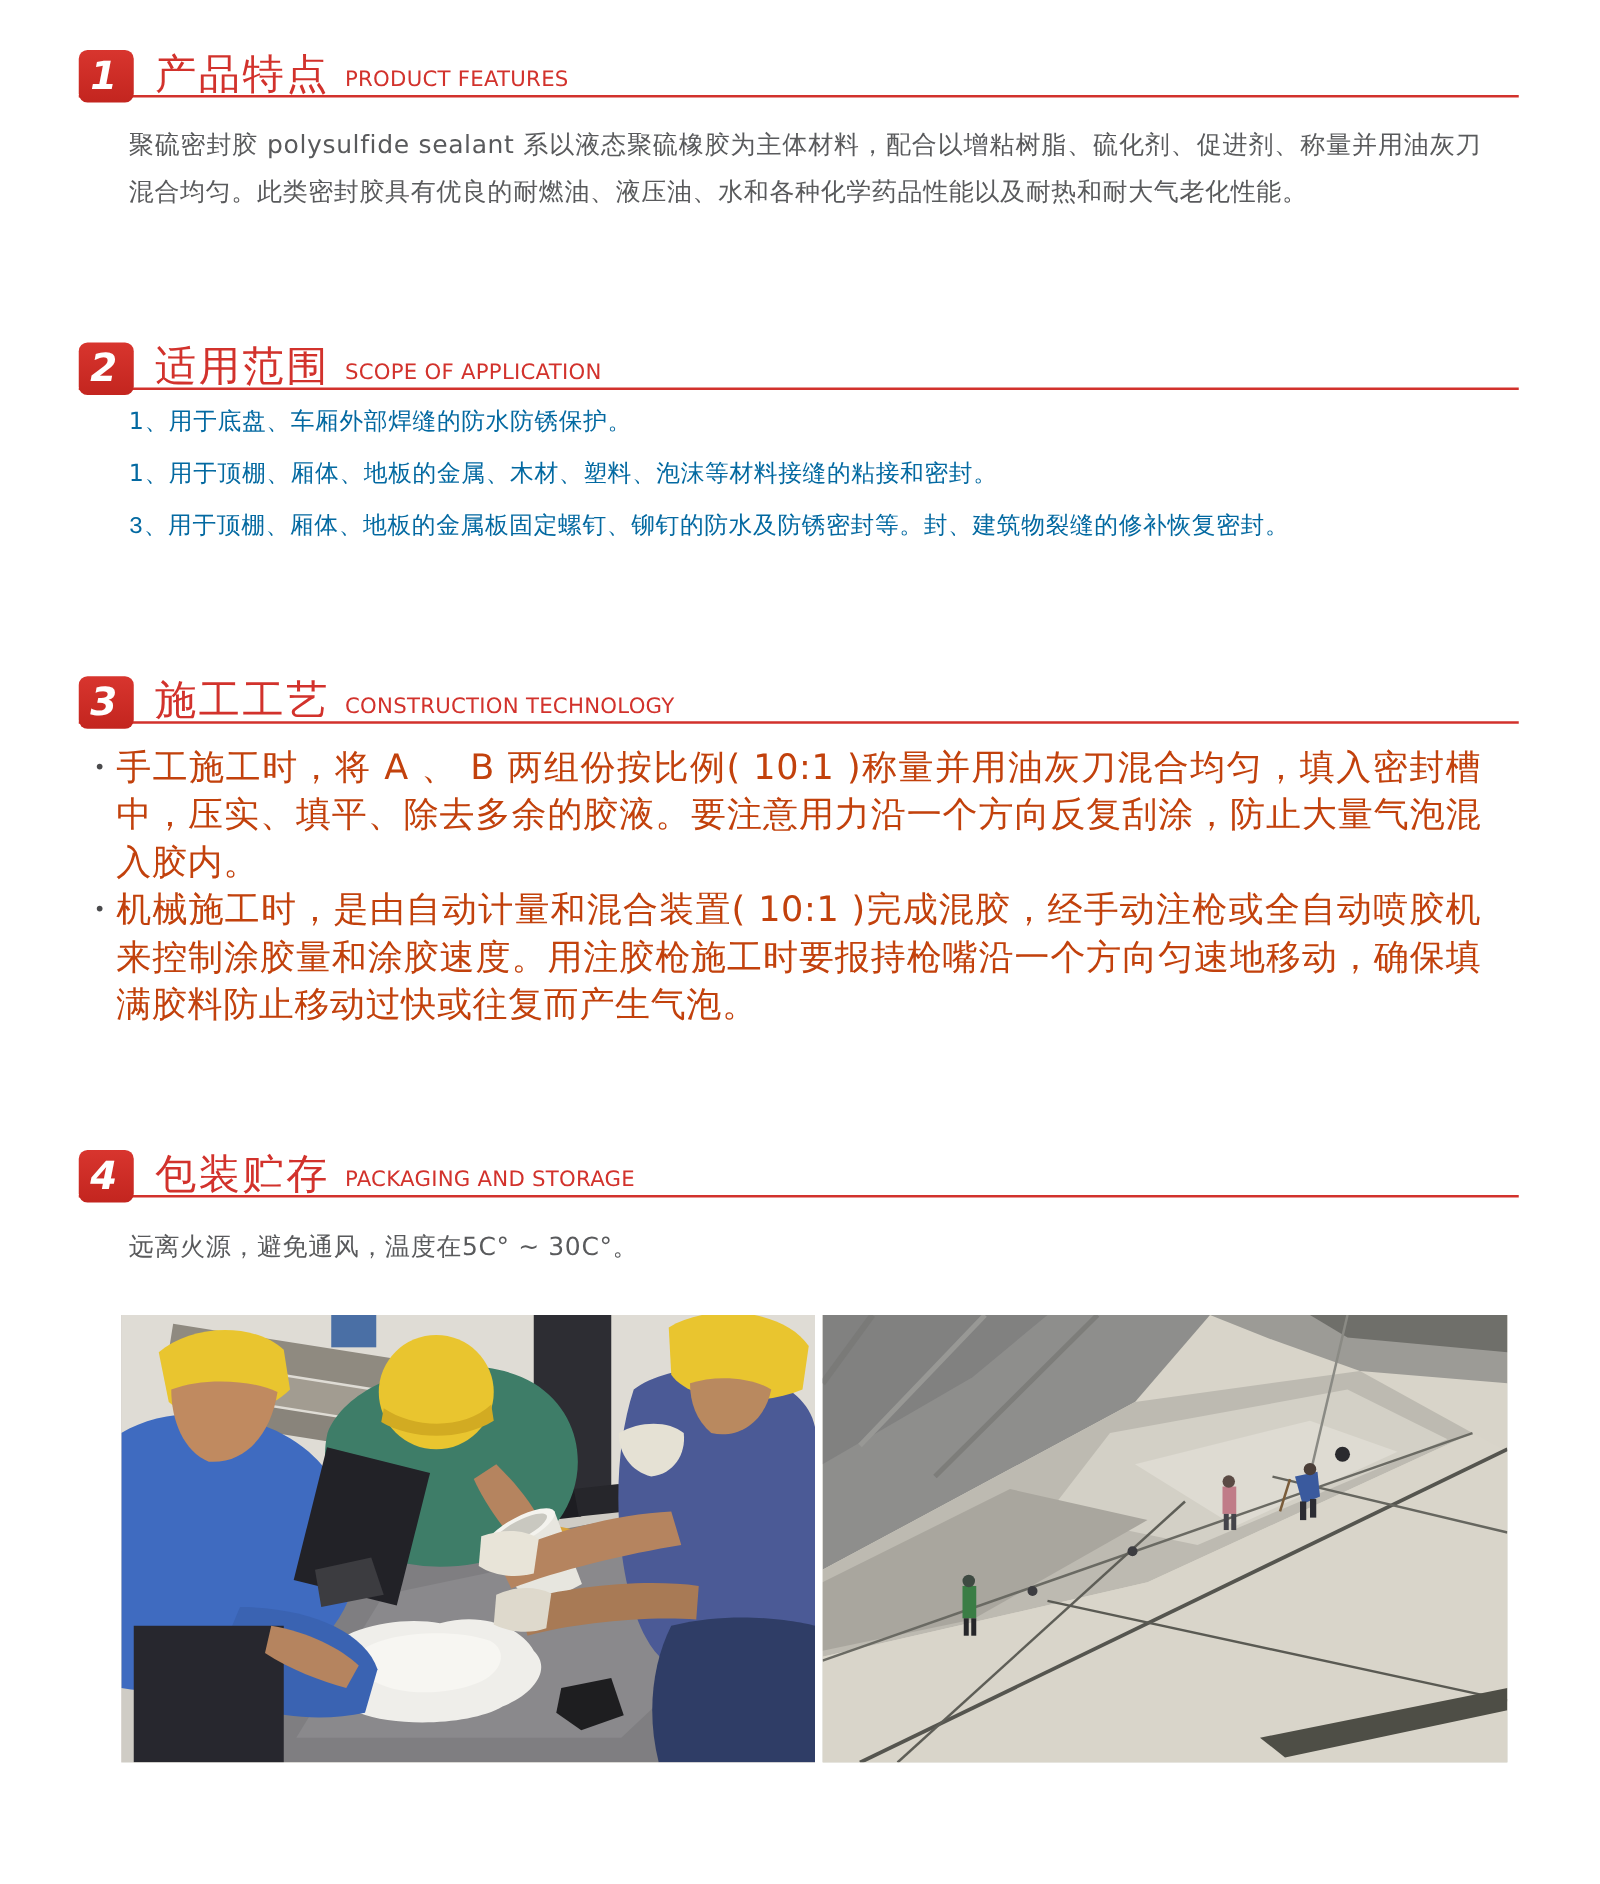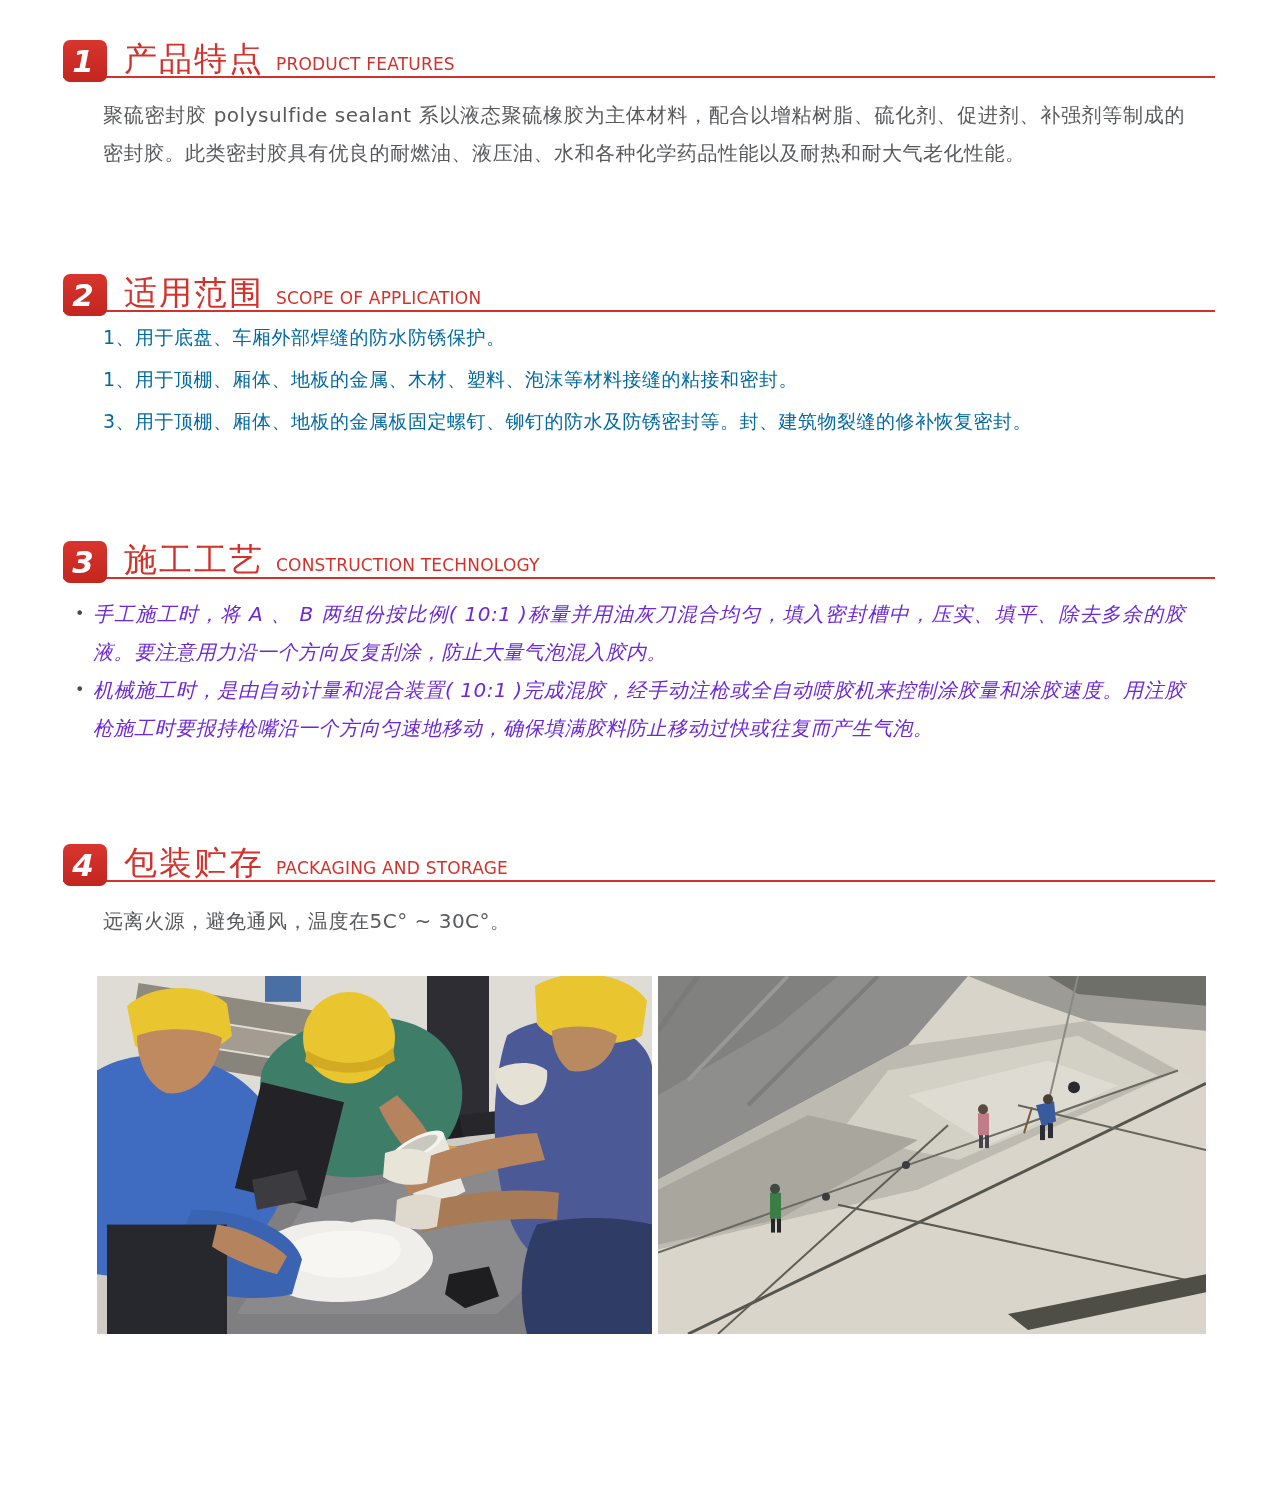--- a/index.html
+++ b/index.html
@@ -37,29 +37,29 @@
   .body-block { padding: 0 30px 0 40px; }
   .para {
     font-size: 20px; line-height: 38px; color: #595a5c;
     text-align: justify; letter-spacing: 0.5px;
   }
   .para-bold { font-weight: bold; color: #3d3e40; }
   .plain-list .li {
     font-size: 19px; line-height: 30px; color: #0369a1;
     letter-spacing: 0.5px; margin-bottom: 12px;
   }
-  .plain-list .li:last-child { margin-bottom: 0; }
+  .plain-list .li:last-child { margin-bottom: 0; font-family: Liberation Mono, monospace; }
   .bullet-list { padding-left: 12px; }
   .bullet-row { display: flex; }
   .bullet-dot {
     flex: 0 0 18px; color: #4a4a4c; font-size: 16px; line-height: 38px;
   }
   .bullet-text {
-    flex: 1; font-size: 20px; line-height: 38px; color: #6d28d9;
-    text-align: justify; letter-spacing: 0.5px; font-style: italic;
+    flex: 1; font-size: 28px; line-height: 38px; color: #c2410c;
+    text-align: justify; letter-spacing: 0.5px;
   }
 
   
   .s1-body { margin-top: 18px; }
   .sec2 { margin-top: 102px; }
   .s2-intro { margin-top: 20px; }
   .s2-list { margin-top: 10px; }
   .sec3 { margin-top: 105px; }
   .s3-bullets { margin-top: 16px; }
   .sec4 { margin-top: 97px; }
@@ -79,21 +79,21 @@
 
   <section class="sec sec1">
     <div class="sec-head">
       <div class="num-box">
         <span>1</span>
       </div>
       <span class="title-zh">产品特点</span>
       <span class="title-en">PRODUCT FEATURES</span>
     </div>
     <div class="body-block s1-body">
-      <p class="para">聚硫密封胶 polysulfide sealant 系以液态聚硫橡胶为主体材料，配合以增粘树脂、硫化剂、促进剂、补强剂等制成的密封胶。此类密封胶具有优良的耐燃油、液压油、水和各种化学药品性能以及耐热和耐大气老化性能。</p>
+      <p class="para">聚硫密封胶 polysulfide sealant 系以液态聚硫橡胶为主体材料，配合以增粘树脂、硫化剂、促进剂、称量并用油灰刀混合均匀。此类密封胶具有优良的耐燃油、液压油、水和各种化学药品性能以及耐热和耐大气老化性能。</p>
     </div>
   </section>
 
   <section class="sec sec2">
     <div class="sec-head">
       <div class="num-box">
         <span>2</span>
       </div>
       <span class="title-zh">适用范围</span>
       <span class="title-en">SCOPE OF APPLICATION</span>

